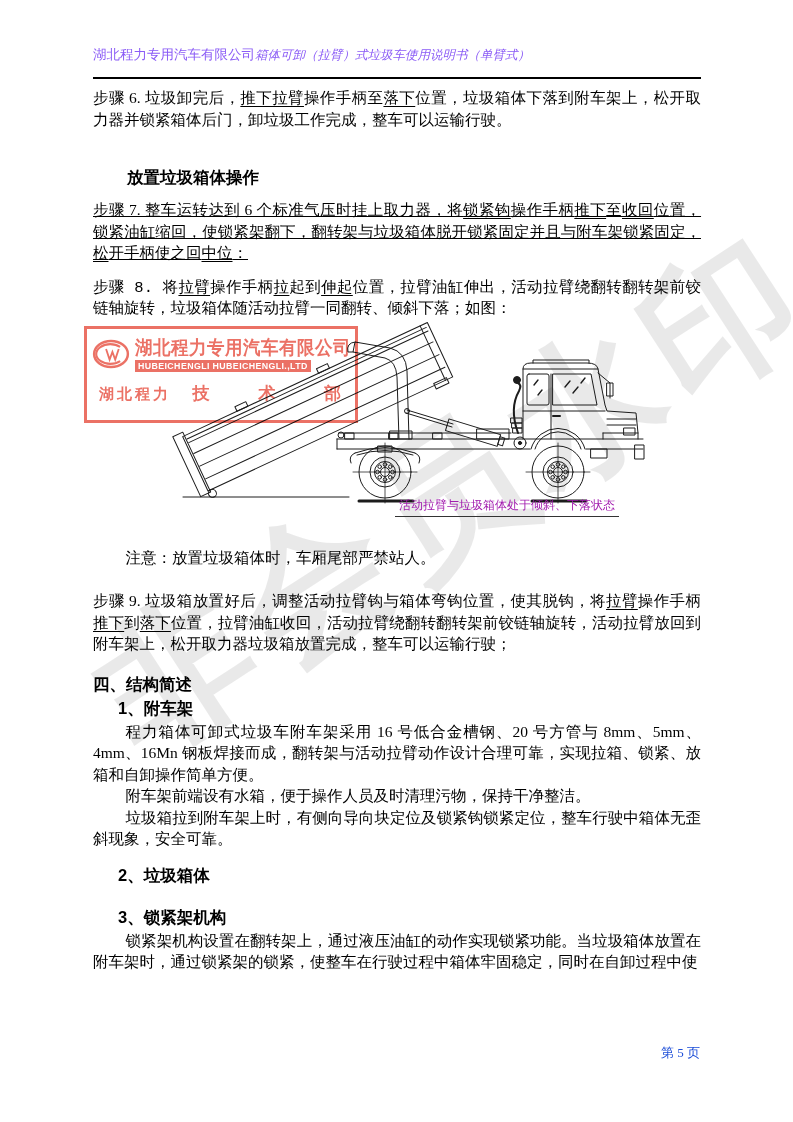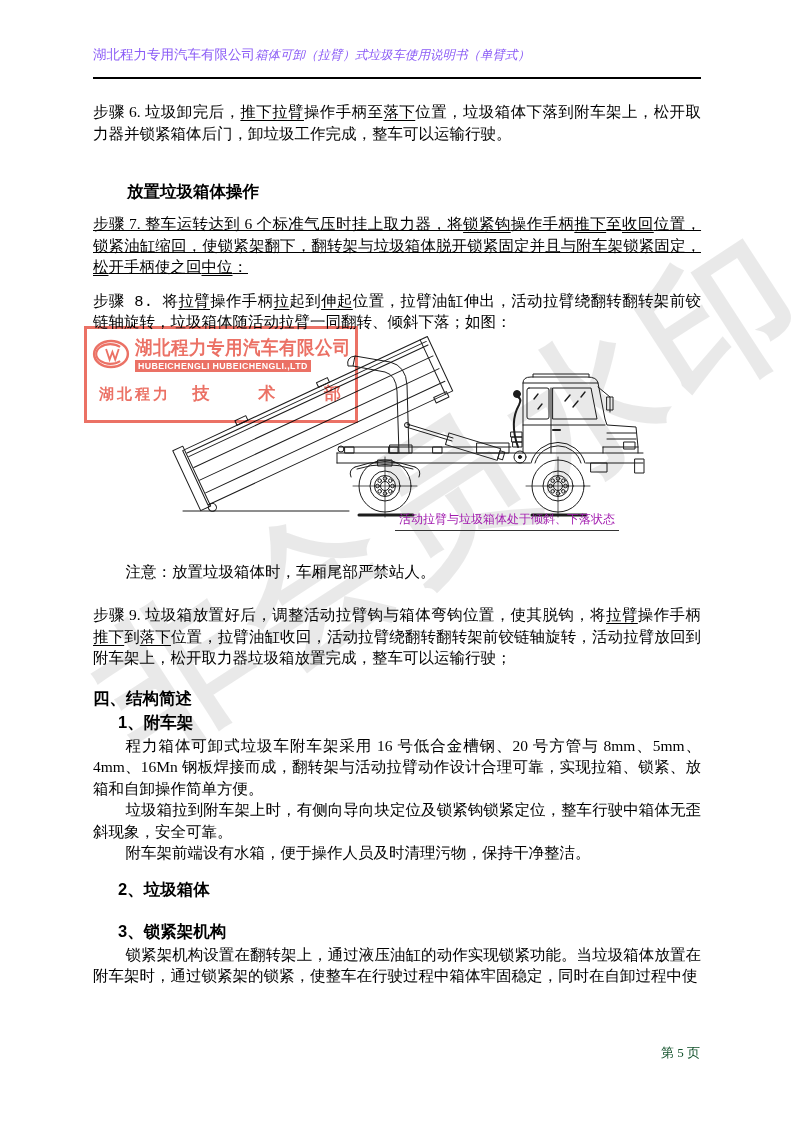--- a/index.html
+++ b/index.html
@@ -17,41 +17,41 @@
 
   .doc-header { font-size:13.5px; color:#8b5cf6; padding-bottom:13px; border-bottom:2px solid #000; white-space:nowrap; }
   .doc-header .kai { font-style:italic; font-size:12.5px; }
 
   p.para { font-size:15.5px; line-height:21.5px; color:#000; text-align:justify; }
   .u { text-decoration:underline; text-underline-offset:3px; }
   .indent { text-indent:2.1em; }
 
   h3.subhead { font-family:"Liberation Sans","DejaVu Sans",sans-serif; font-weight:700; font-size:16.5px; line-height:22px; color:#000; }
 
-  .step6 { margin-top:22px; }
+  .step6 { margin-top:8px; }
   .place-head { margin-top:36px; padding-left:34px; }
   .step7 { margin-top:11px;text-decoration:underline; }
   .step8 { margin-top:14px;font-family:Liberation Mono, monospace; }
 
   .figure { position:relative; width:656px; height:198px; margin-left:-6px; }
   .figure svg { position:absolute; left:0; top:0; }
   .fig-caption {
     position:absolute; left:308px; top:176px; font-size:12px; color:#a21caf;
     border-bottom:1px solid #333; padding:0 4px 2px; white-space:nowrap; z-index:2;
   }
 
   .note { margin-top:28px; }
   .step9 { margin-top:22px; }
   .sec4 { margin-top:18px; }
   .sub1 { margin-top:2px; padding-left:25px; }
   .p-after-head { margin-top:2px; }
   .sub2 { margin-top:14px; padding-left:25px; }
   .sub3 { margin-top:20px; padding-left:25px; }
 
-  .page-number { position:absolute; right:93px; top:1044px; font-size:13px; color:#14532d; z-index:1; }
+  .page-number { position:absolute; right:93px; top:1044px; font-size:13px; color:#1d4ed8; z-index:1; }
 
   
   .stamp {
     position:absolute; left:84px; top:326px; width:274px; height:97px;
     border:3px solid #e8584a; background:transparent; z-index:3;
     mix-blend-mode:multiply; opacity:.85; color:#e8584a;
   }
   .stamp-row1 { display:flex; align-items:center; gap:5px; padding:3px 4px 0 5px; }
   .stamp-name { font-family:"Liberation Sans",sans-serif; font-weight:700; font-size:17.5px; letter-spacing:.5px; white-space:nowrap; transform:scaleY(1.08); }
   .stamp-en { font-family:"Liberation Sans",sans-serif; background:#e8584a; color:#fff; font-weight:700; font-size:8.8px; letter-spacing:.4px; padding:1px 3px; width:fit-content; white-space:nowrap; }
@@ -206,22 +206,22 @@
       <div class="fig-caption">活动拉臂与垃圾箱体处于倾斜、下落状态</div>
     </div>
 
     <p class="para note indent">注意：放置垃圾箱体时，车厢尾部严禁站人。</p>
 
     <p class="para step9"><span>步骤 9. 垃圾箱放置好后，调整活动拉臂钩与箱体弯钩位置，使其脱钩，将</span><span class="u">拉臂</span><span>操作手柄</span><span class="u">推下</span><span>到</span><span class="u">落下</span><span>位置，拉臂油缸收回，活动拉臂绕翻转翻转架前铰链轴旋转，活动拉臂放回到附车架上，松开取力器垃圾箱放置完成，整车可以运输行驶；</span></p>
 
     <h3 class="subhead sec4">四、结构简述</h3>
     <h3 class="subhead sub1">1、附车架</h3>
     <p class="para indent p-after-head">程力箱体可卸式垃圾车附车架采用 16 号低合金槽钢、20 号方管与 8mm、5mm、4mm、16Mn 钢板焊接而成，翻转架与活动拉臂动作设计合理可靠，实现拉箱、锁紧、放箱和自卸操作简单方便。</p>
+    <p class="para indent">附车架前端设有水箱，便于操作人员及时清理污物，保持干净整洁。</p>
     <p class="para indent">垃圾箱拉到附车架上时，有侧向导向块定位及锁紧钩锁紧定位，整车行驶中箱体无歪斜现象，安全可靠。</p>
-    <p class="para indent">附车架前端设有水箱，便于操作人员及时清理污物，保持干净整洁。</p>
 
     <h3 class="subhead sub2">2、垃圾箱体</h3>
 
     <h3 class="subhead sub3">3、锁紧架机构</h3>
     <p class="para indent p-after-head">锁紧架机构设置在翻转架上，通过液压油缸的动作实现锁紧功能。当垃圾箱体放置在附车架时，通过锁紧架的锁紧，使整车在行驶过程中箱体牢固稳定，同时在自卸过程中使</p>
 
   </div>
 
   <div class="stamp">
     <div class="stamp-row1">

